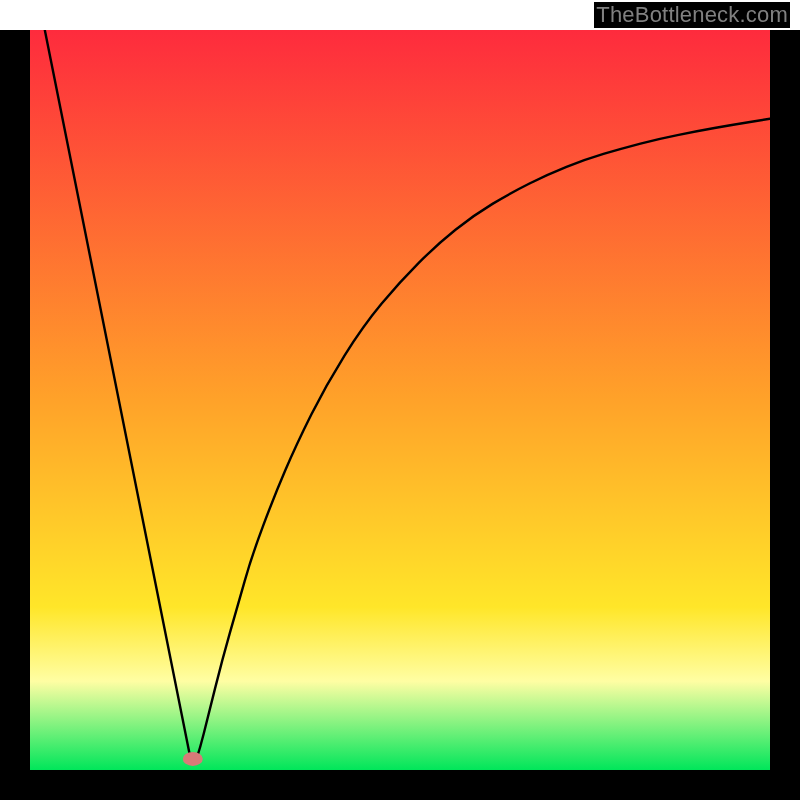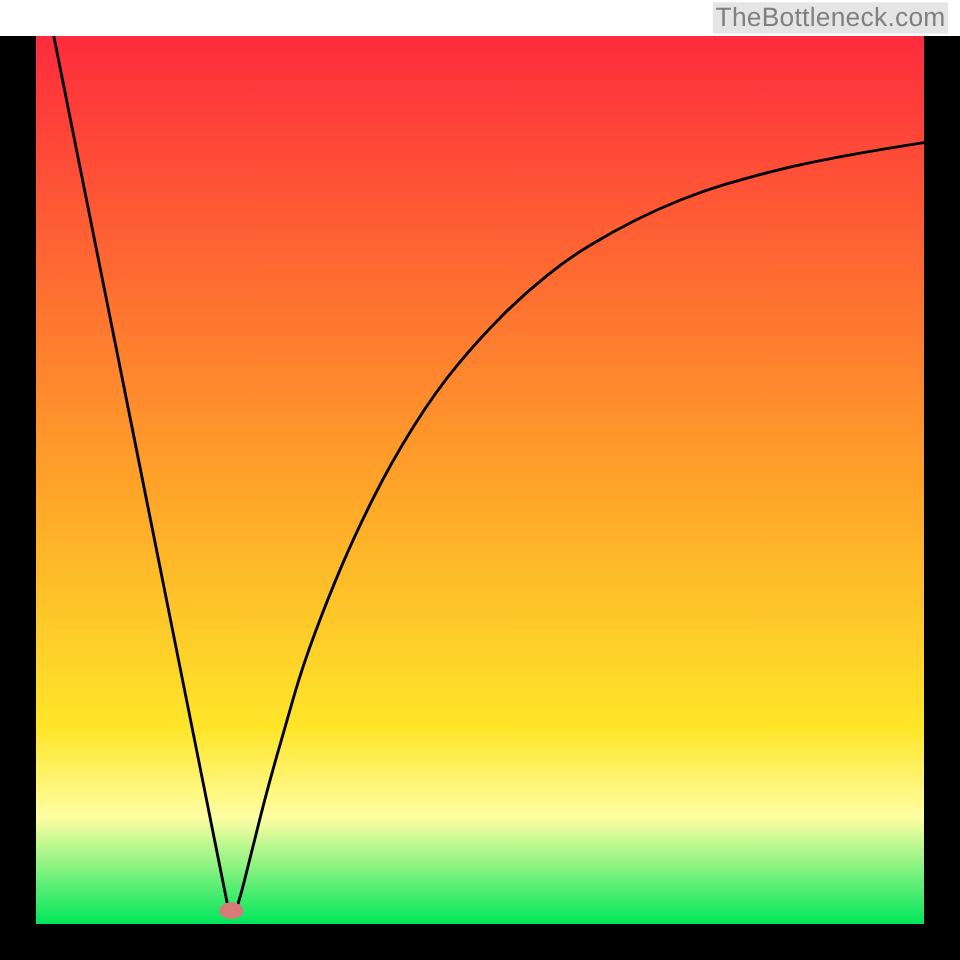--- a/index.html
+++ b/index.html
@@ -64,21 +64,21 @@
 <style>
   .wrap::before {
     content: '';
     position: absolute;
     left: 0; top: 0; right: 0; bottom: 0;
     box-sizing: border-box;
     border: 30px solid #000000;
     pointer-events: none;
   }
   
-  .attribution { z-index: 2; background: #e5e5e5; padding: 0 2px; }
+  .attribution { z-index: 2; background: #000000; padding: 0 2px; }
   .wrap::after {
     
     content:'';
     position:absolute;
     left:0; right:0; top:0; height:30px;
     background:#ffffff;
     z-index:1;
   }
   .plot { z-index: 0; }
   .wrap::before { z-index: 3; border-top-width: 30px; }

